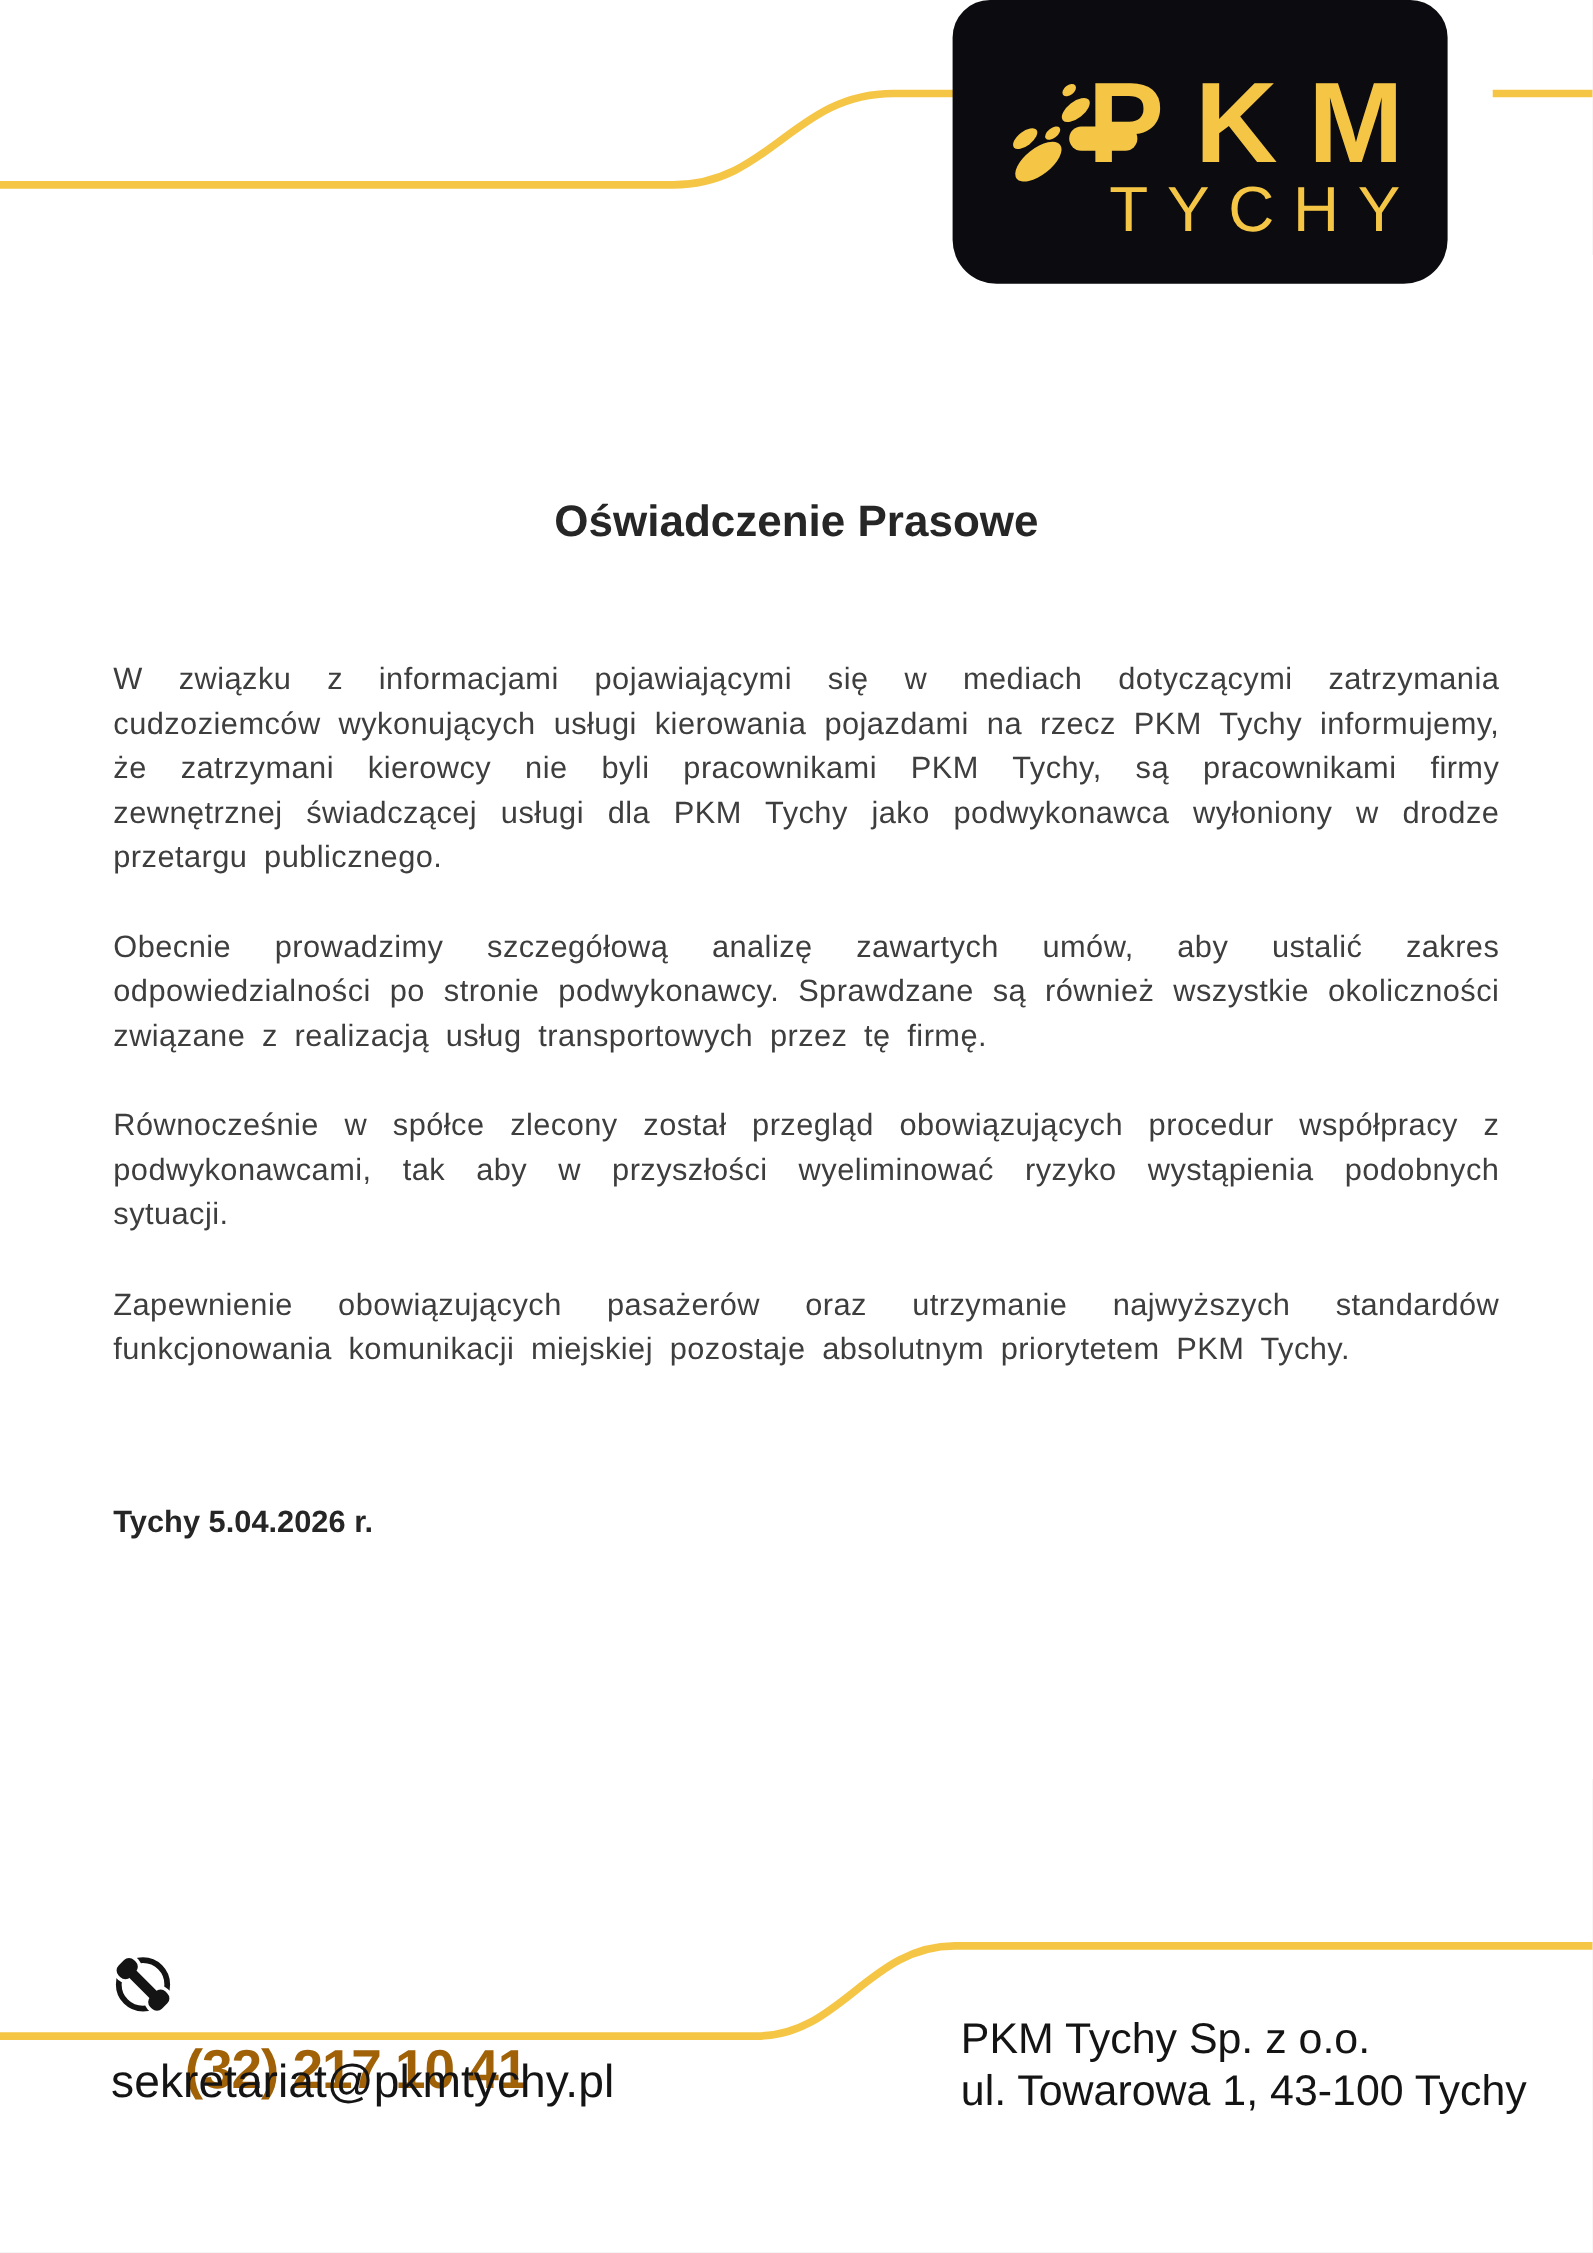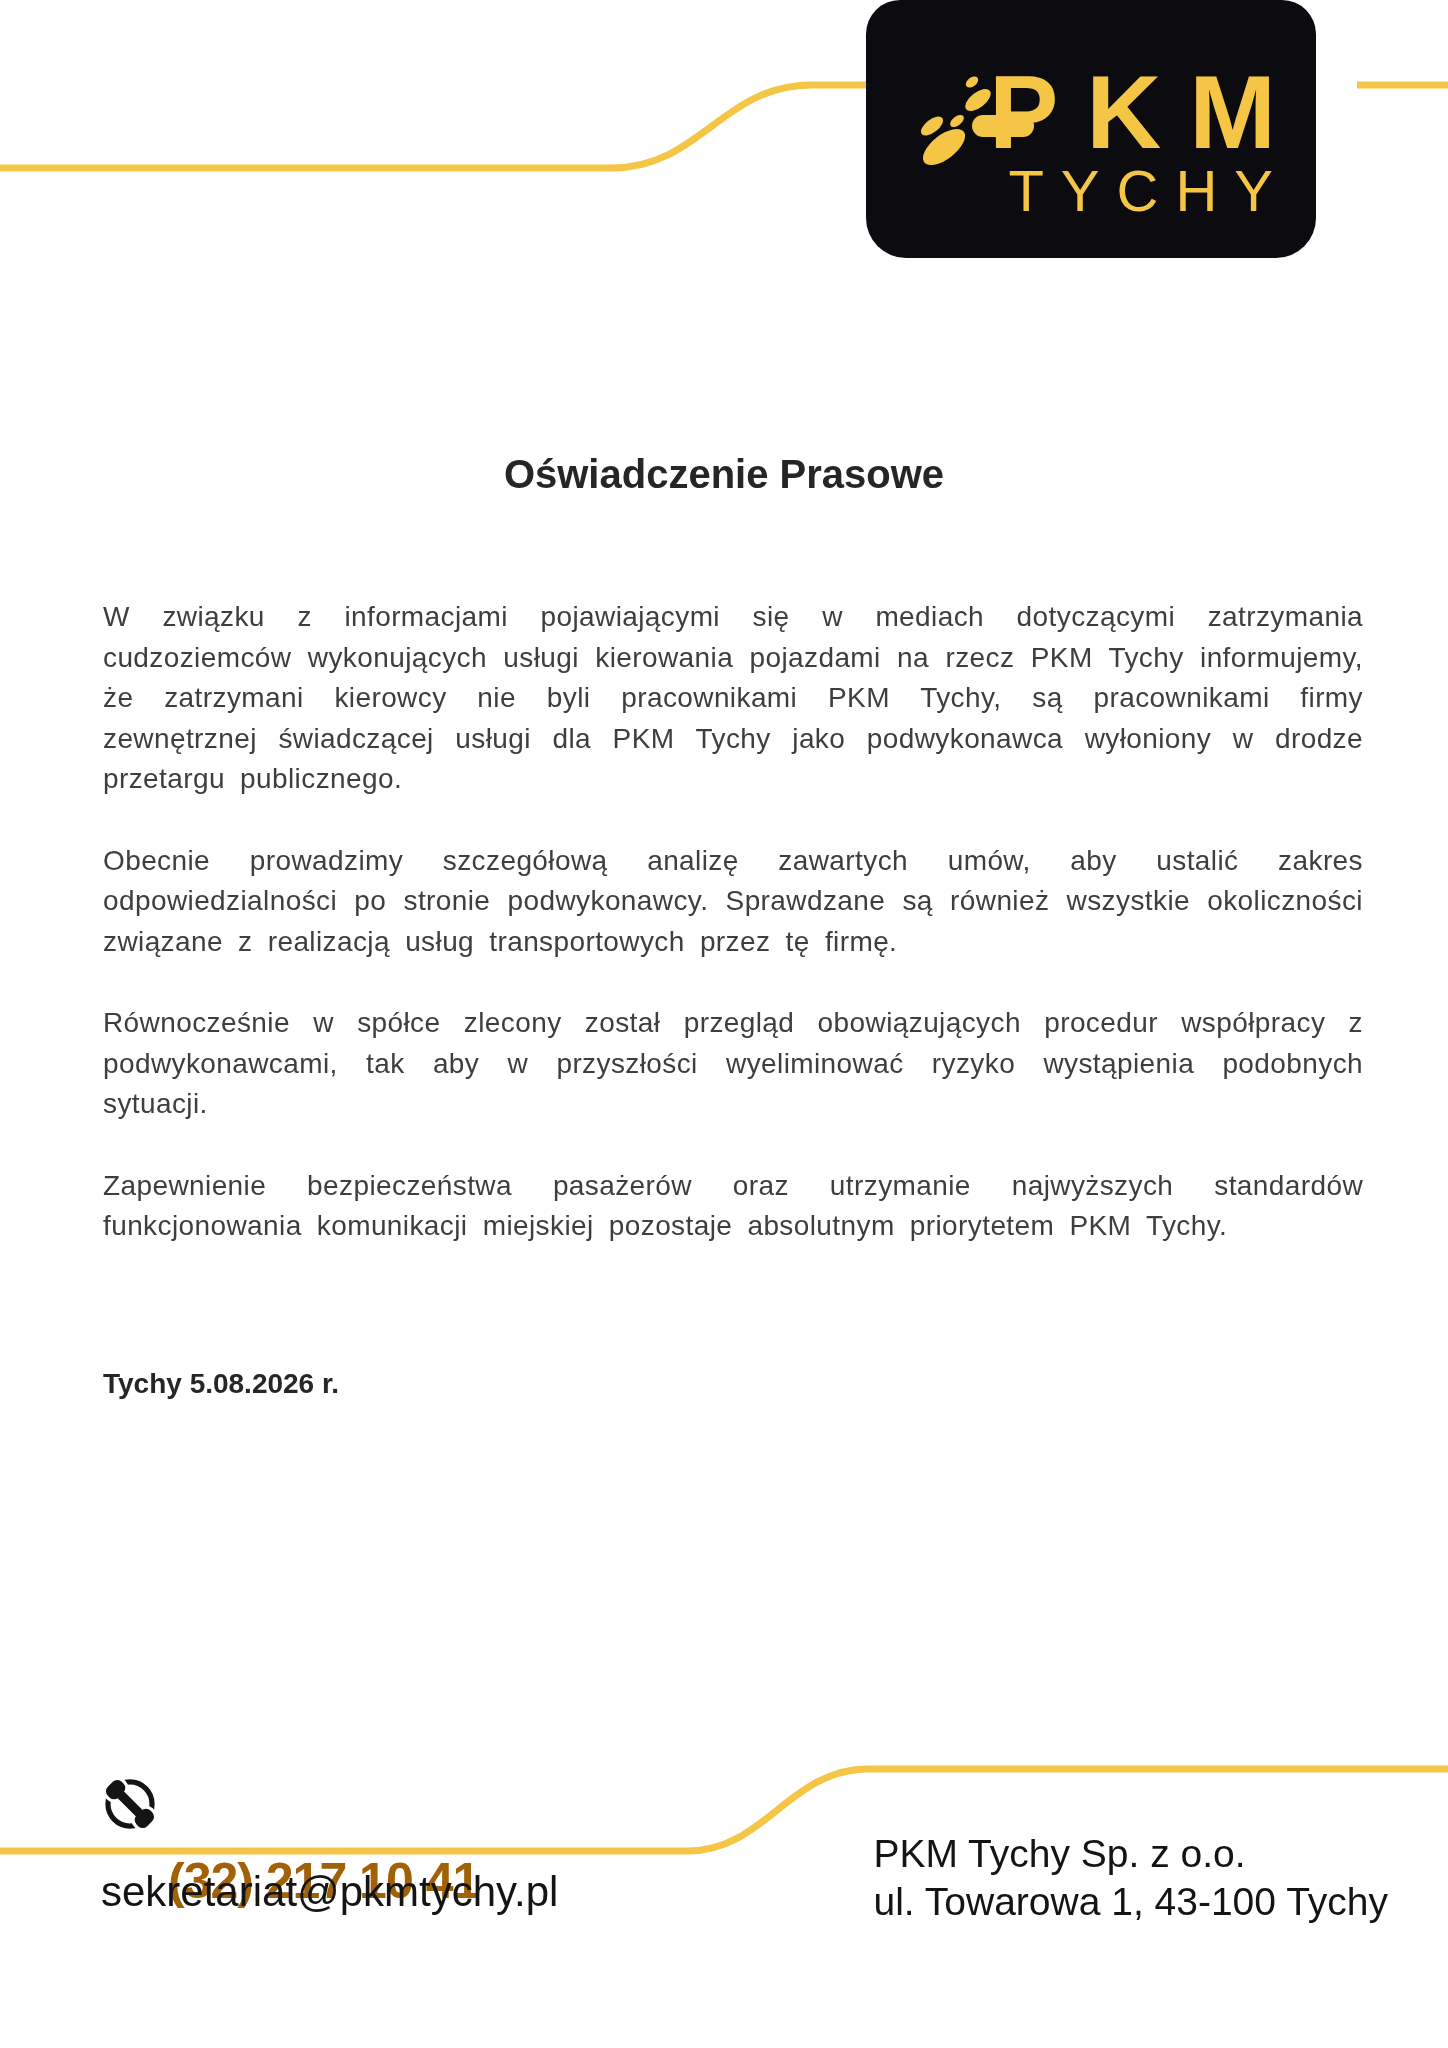--- a/index.html
+++ b/index.html
@@ -86,24 +86,24 @@
     <div class="logo-brand">PKM</div>
     <div class="logo-city">TYCHY</div>
   </div>
 
   <h1 class="title">Oświadczenie Prasowe</h1>
 
   <div class="content">
     <p>W związku z informacjami pojawiającymi się w mediach dotyczącymi zatrzymania cudzoziemców wykonujących usługi kierowania pojazdami na rzecz PKM Tychy informujemy, że zatrzymani kierowcy nie byli pracownikami PKM Tychy, są pracownikami firmy zewnętrznej świadczącej usługi dla PKM Tychy jako podwykonawca wyłoniony w drodze przetargu publicznego.</p>
     <p>Obecnie prowadzimy szczegółową analizę zawartych umów, aby ustalić zakres odpowiedzialności po stronie podwykonawcy. Sprawdzane są również wszystkie okoliczności związane z realizacją usług transportowych przez tę firmę.</p>
     <p>Równocześnie w spółce zlecony został przegląd obowiązujących procedur współpracy z podwykonawcami, tak aby w przyszłości wyeliminować ryzyko wystąpienia podobnych sytuacji.</p>
-    <p>Zapewnienie bezpieczeństwa pasażerów oraz utrzymanie najwyższych standardów funkcjonowania komunikacji miejskiej pozostaje absolutnym priorytetem PKM Tychy.</p>
+    <p>Zapewnienie obowiązujących pasażerów oraz utrzymanie najwyższych standardów funkcjonowania komunikacji miejskiej pozostaje absolutnym priorytetem PKM Tychy.</p>
   </div>
 
-  <div class="date-line">Tychy 5.08.2026 r.</div>
+  <div class="date-line">Tychy 5.04.2026 r.</div>
 
   <svg class="phone-icon" viewBox="0 0 100 100" xmlns="http://www.w3.org/2000/svg">
     <circle cx="50" cy="50" r="38" fill="none" stroke="#141414" stroke-width="9"></circle>
     <g transform="rotate(-45 50 50)">
       <g fill="#ffffff" stroke="#ffffff" stroke-width="11">
         <rect x="42" y="6" width="16" height="88" rx="8"></rect>
         <rect x="33" y="2" width="34" height="26" rx="11"></rect>
         <rect x="33" y="72" width="34" height="26" rx="11"></rect>
       </g>
       <g fill="#141414">

